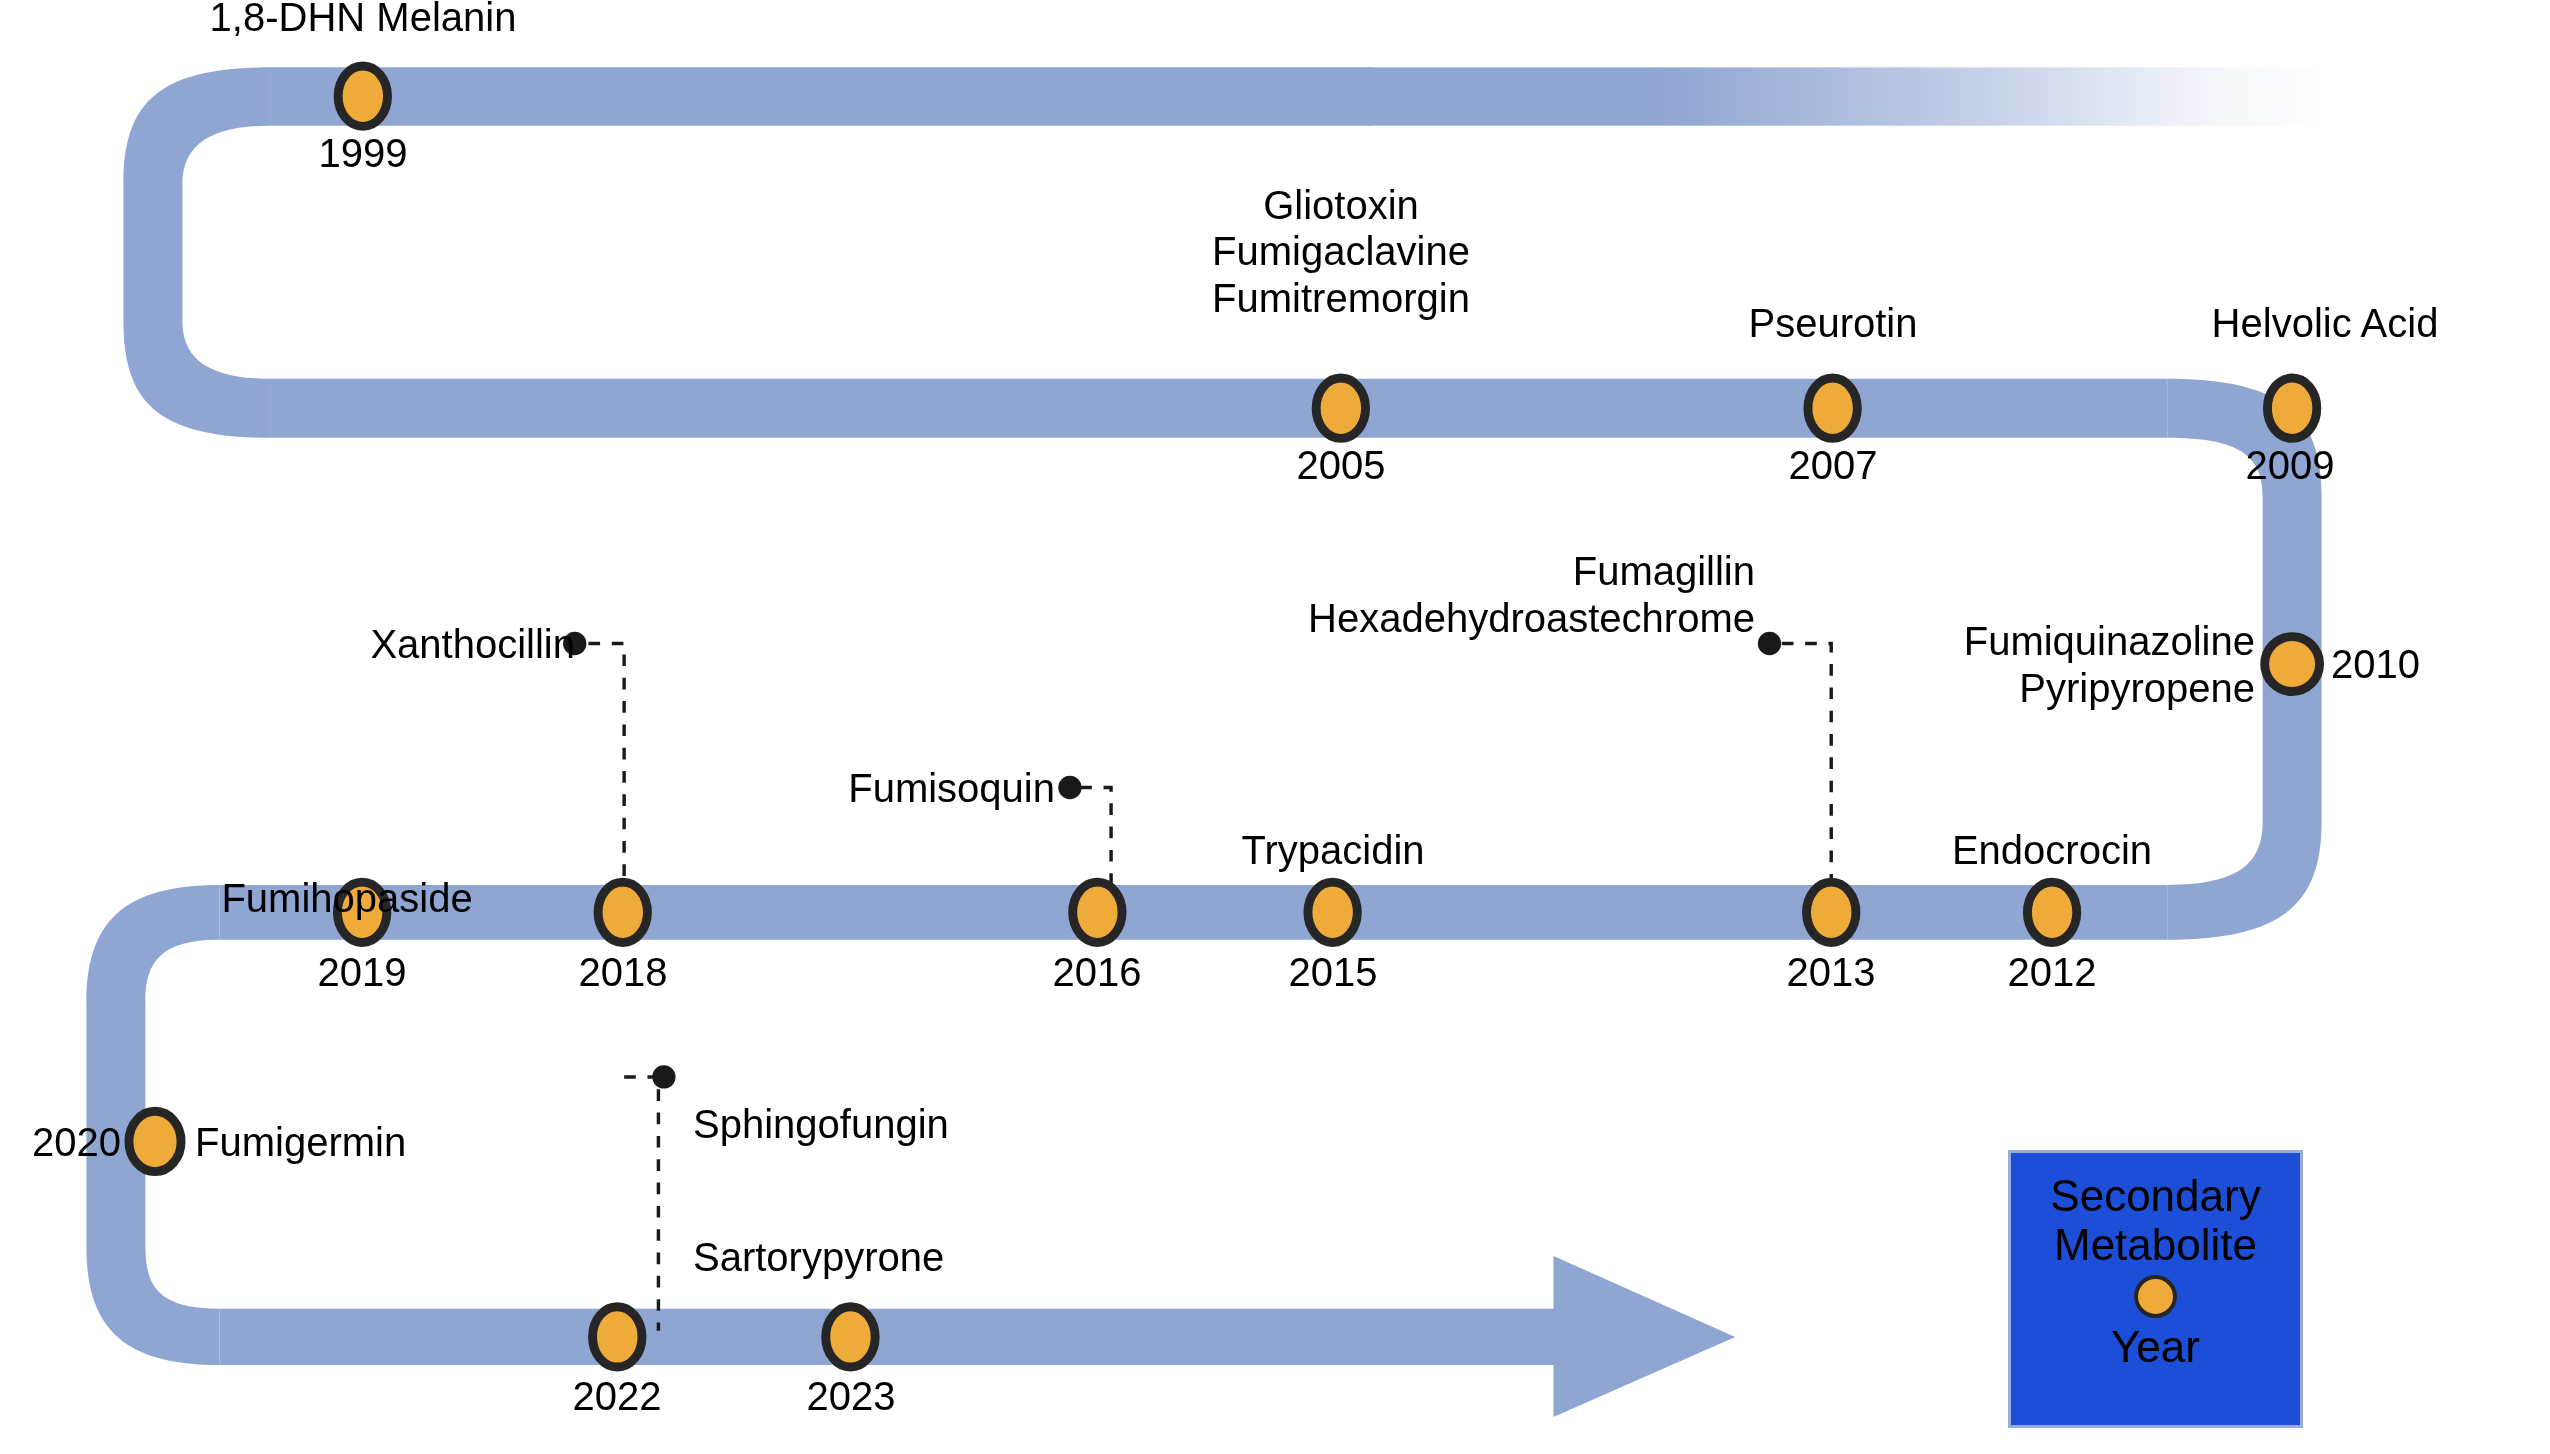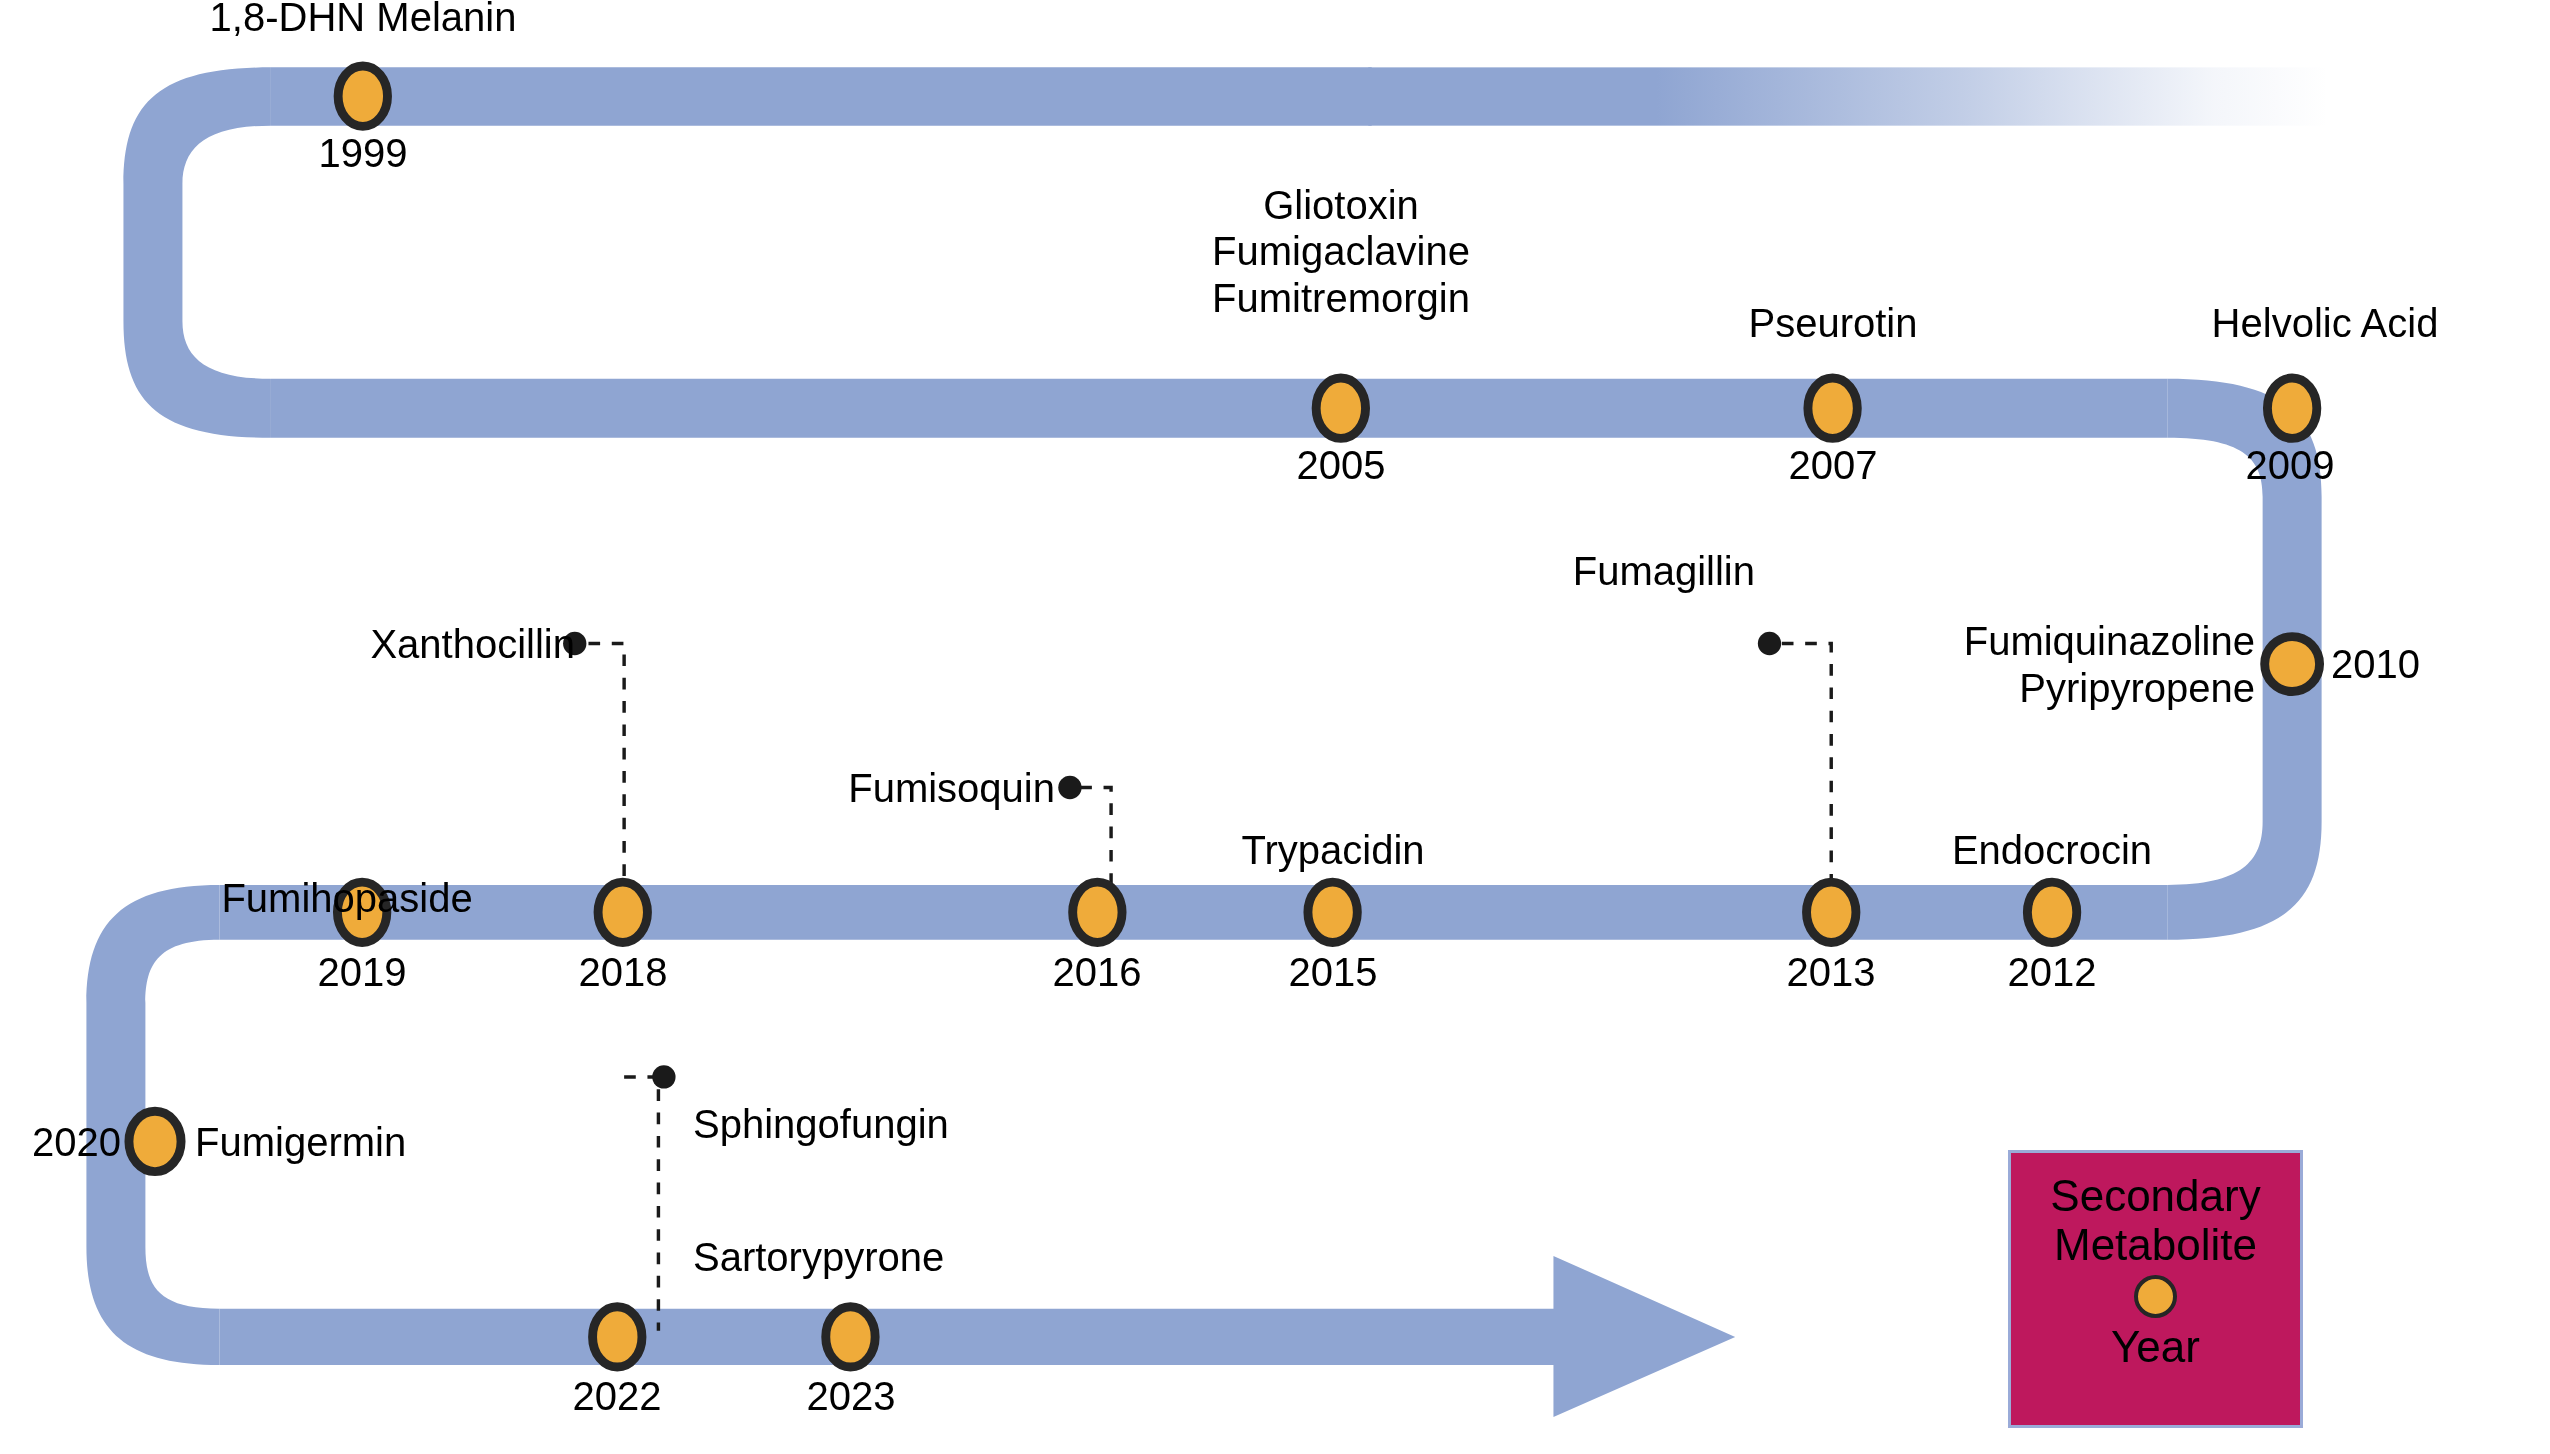--- a/index.html
+++ b/index.html
@@ -34,21 +34,21 @@
     font-family:"Liberation Sans", sans-serif;
   }
   .yr.rgt{transform:translateX(-100%);}
   .yr.lft{transform:none;}
 
   
   #legend{
     position:absolute;
     left:2008px;top:1150px;width:295px;height:278px;
     border:3.4px solid #9aabd8;
-    background:#be185d;
+    background:#1d4ed8;
     box-sizing:border-box;
     display:flex;flex-direction:column;align-items:center;justify-content:flex-start;
     padding-top:18px;
   }
   #legend .ltxt{
     font-size:44px;line-height:49px;color:#000;text-align:center;
     font-family:"Liberation Sans", sans-serif;white-space:pre;
   }
   #legend .lswatch{
     width:43px;height:43px;border-radius:50%;
@@ -163,20 +163,21 @@
   <div class="lbl ctr" style="left:2325px;top:302px;">Helvolic Acid</div>
   <div class="yr" style="left:2290px;top:444px;">2009</div>
 
   <div class="lbl rgt" style="left:2255px;top:620px;">Fumiquinazoline</div>
   <div class="lbl rgt" style="left:2255px;top:667px;">Pyripyropene</div>
   <div class="yr lft" style="left:2331px;top:643px;">2010</div>
 
   <div class="lbl rgt" style="left:575px;top:623px;">Xanthocillin</div>
 
   <div class="lbl rgt" style="left:1755px;top:550px;">Fumagillin</div>
+  <div class="lbl rgt" style="left:1755px;top:597px;">Hexadehydroastechrome</div>
 
   <div class="lbl rgt" style="left:1055px;top:767px;">Fumisoquin</div>
 
   <div class="lbl ctr" style="left:347px;top:829px;margin-top:48px;">Fumihopaside</div>
 
   <div class="lbl ctr" style="left:1333px;top:829px;">Trypacidin</div>
 
   <div class="lbl ctr" style="left:2052px;top:829px;">Endocrocin</div>
 
   <div class="yr" style="left:362px;top:951px;">2019</div>

